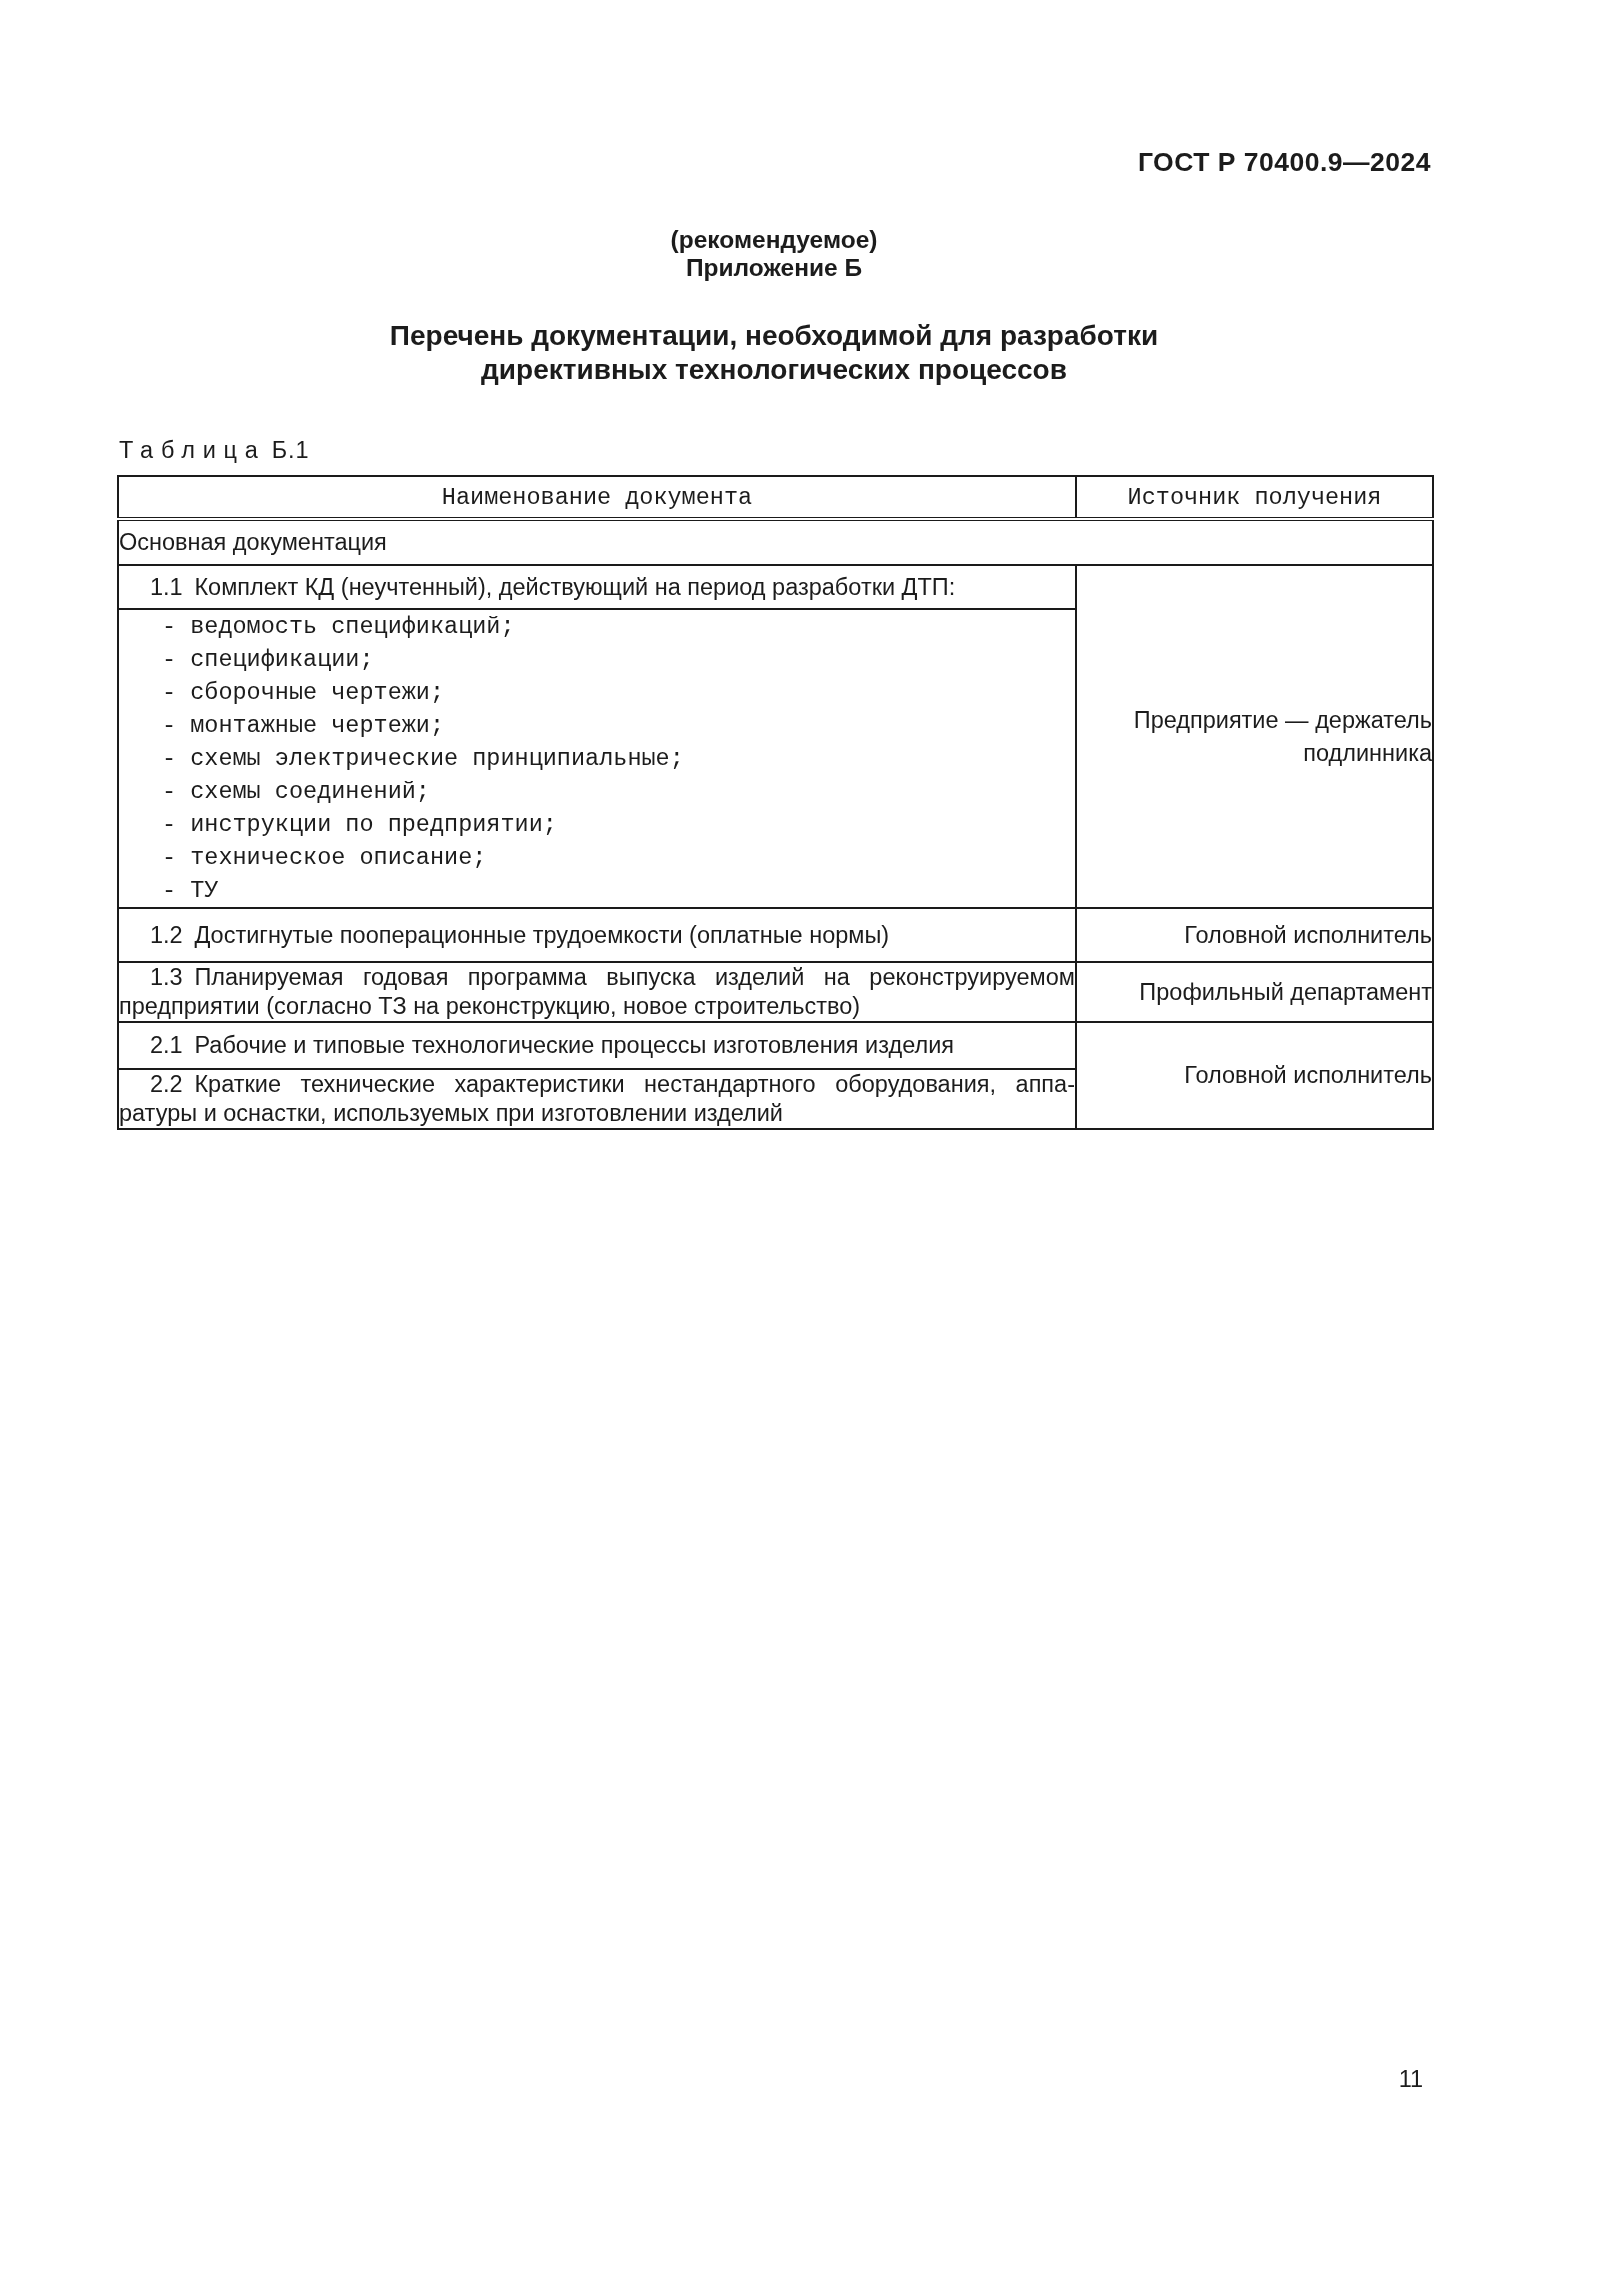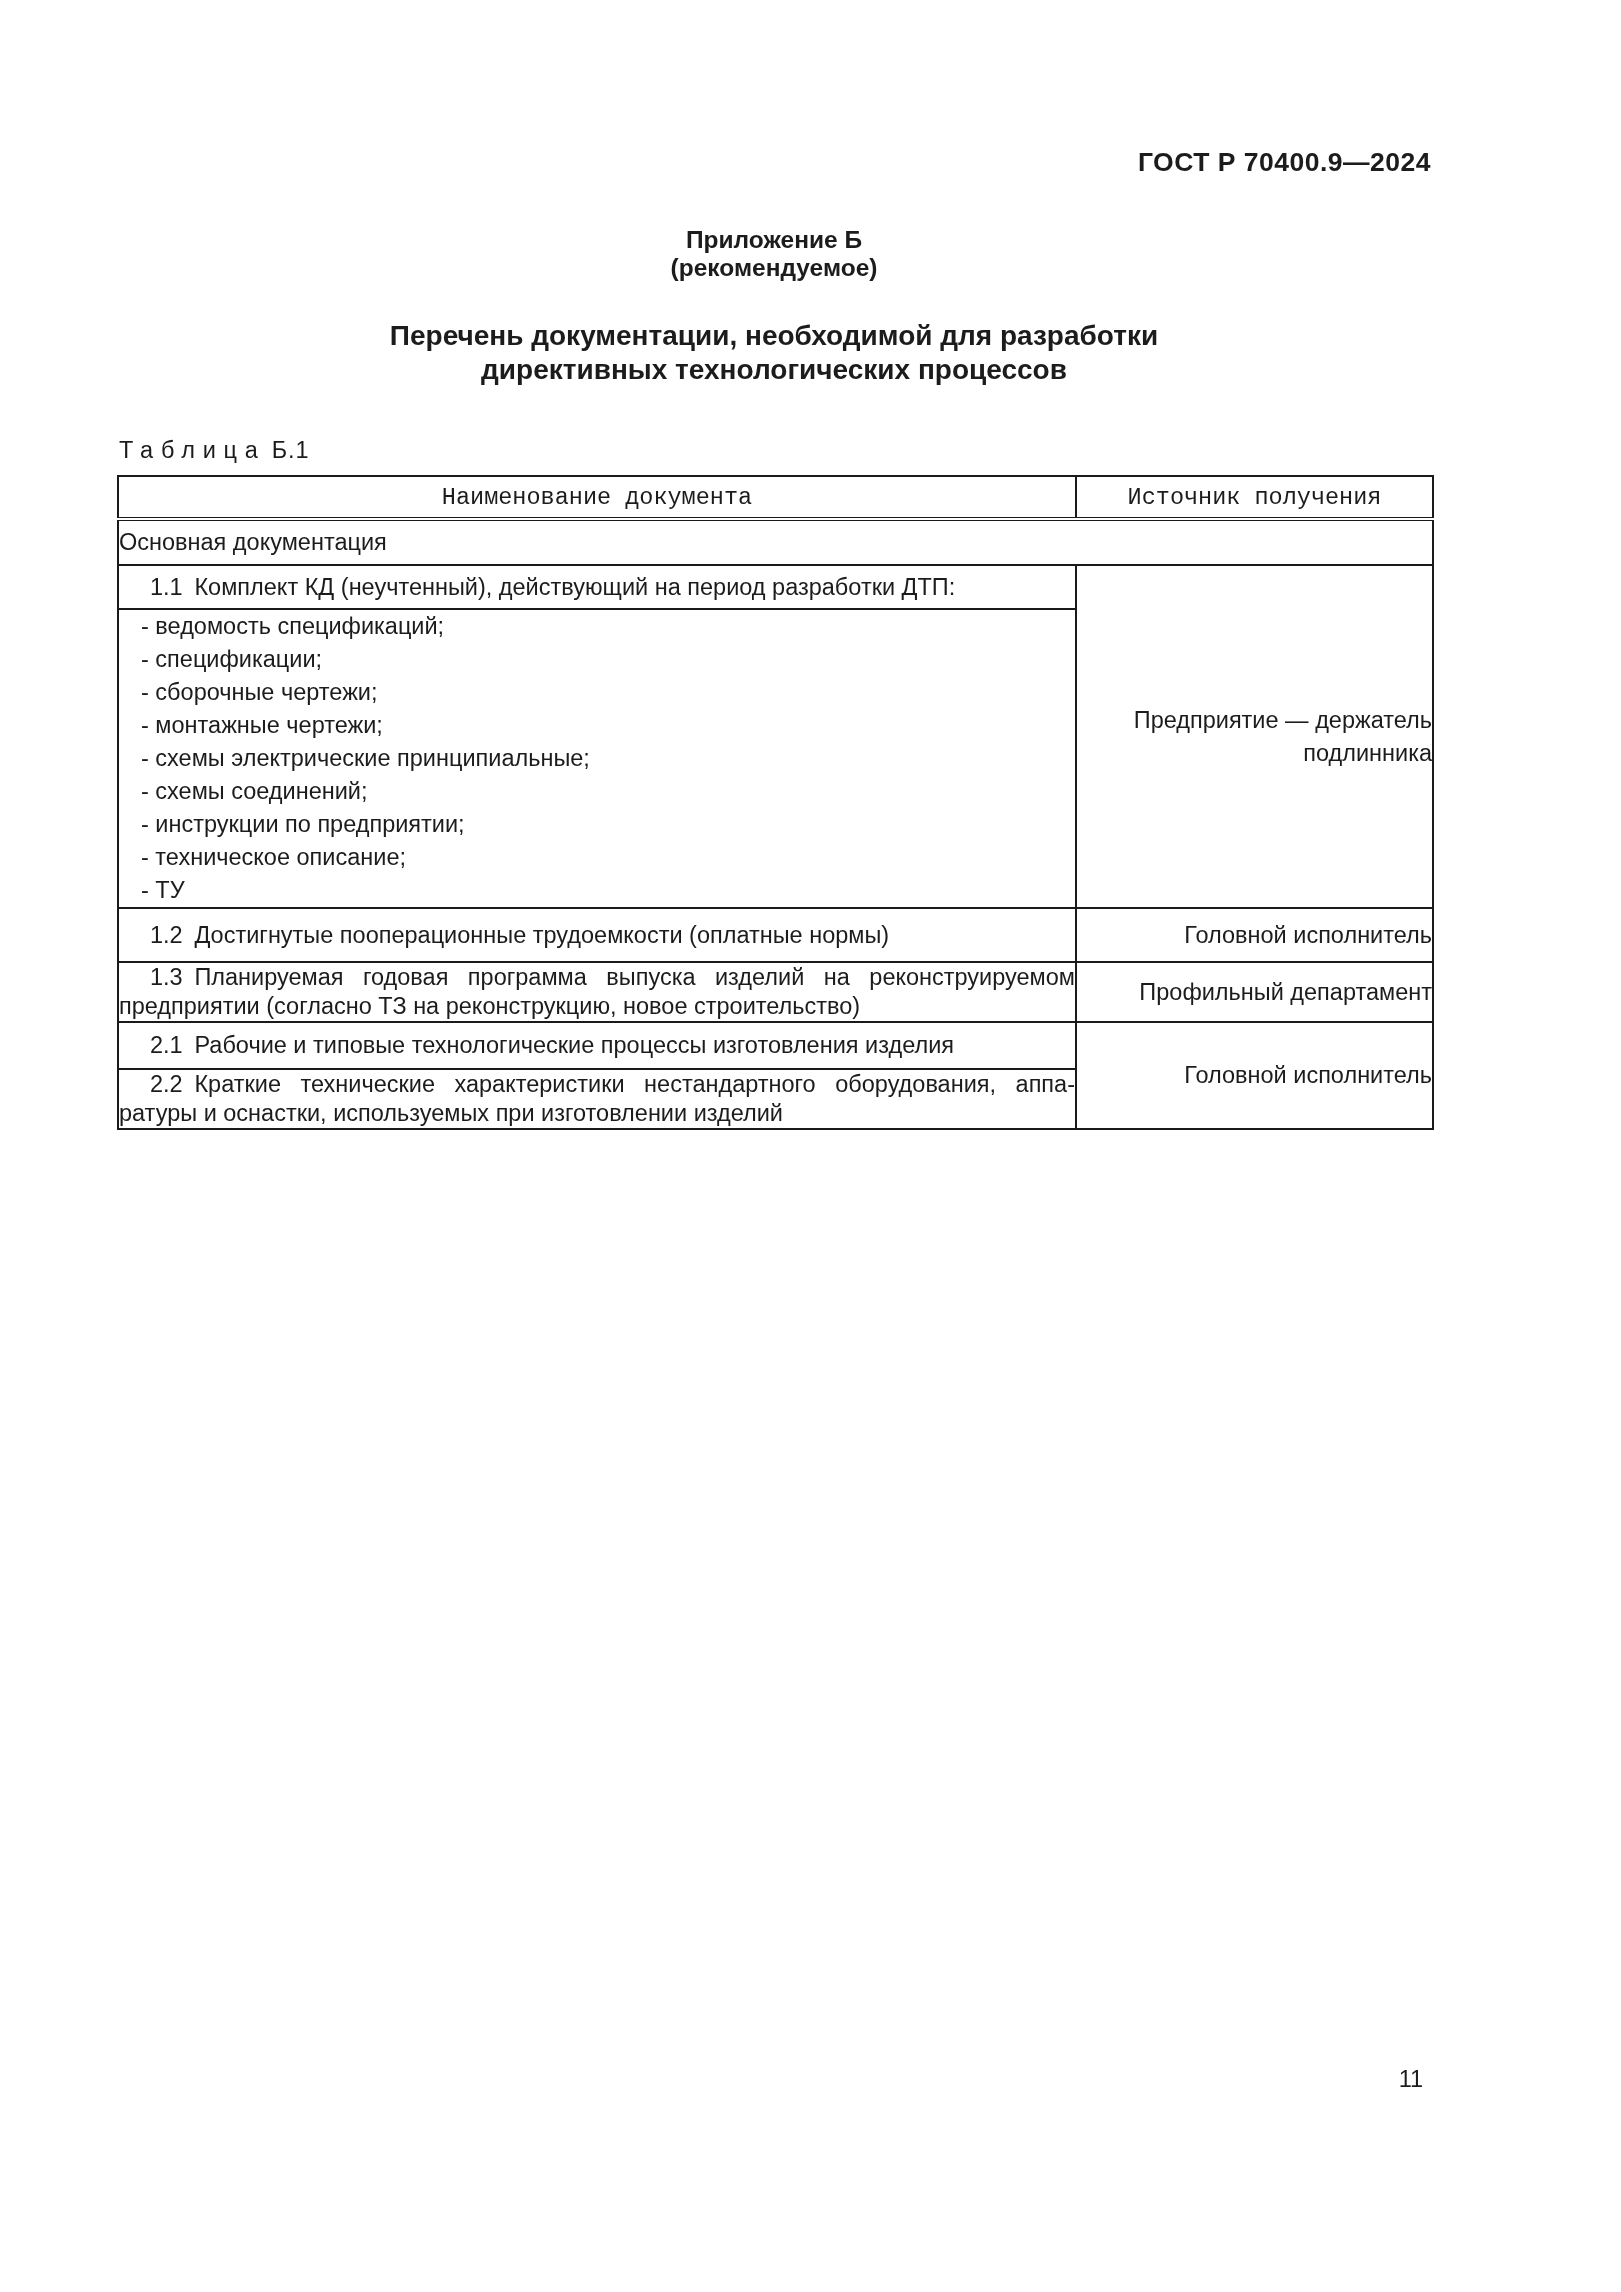--- a/index.html
+++ b/index.html
@@ -71,21 +71,21 @@
     padding-left: 15.7px;
     padding-right: 25.5px;
     text-indent: 31px;
     line-height: 29px;
   }
   .nc-11 { height: 42px; border-bottom: 2px solid #1a1a1a; }
   .list-cell {
     padding: 7.8px 25.5px 3.9px 15.7px;
     border-bottom: 2.9px solid #1a1a1a;
   }
-  .doc-item { line-height: 33px; padding-left: 22px; }
+  .doc-item { line-height: 33px; padding-left: 43px; font-family: Liberation Mono, monospace; }
   .nc-12 { height: 52px; border-bottom: 2.9px solid #1a1a1a; }
   .nc-13 { padding-top: 5.9px; padding-bottom: 7.8px; text-align: justify; border-bottom: 2.9px solid #1a1a1a; }
   .nc-21 { height: 45px; border-bottom: 2.9px solid #1a1a1a; }
   .nc-22 { padding-top: 5.9px; padding-bottom: 8.8px; text-align: justify; }
   .source-cell {
     text-align: right;
     line-height: 33px;
     padding-left: 9.8px;
     padding-right: 9.8px;
     margin-top: 24px;
@@ -104,22 +104,22 @@
   }
 </style>
 </head>
 <body>
 
 <div class="page">
 
   <div class="doc-code">ГОСТ Р 70400.9—2024</div>
 
   <div class="appendix">
+    <div>(рекомендуемое)</div>
     <div>Приложение Б</div>
-    <div>(рекомендуемое)</div>
   </div>
 
   <div class="doc-title">
     <div>Перечень документации, необходимой для разработки</div>
     <div>директивных технологических процессов</div>
   </div>
 
   <div class="table-caption">
     <span class="caption-word">Таблица</span><span class="caption-number">Б.1</span>
   </div>

